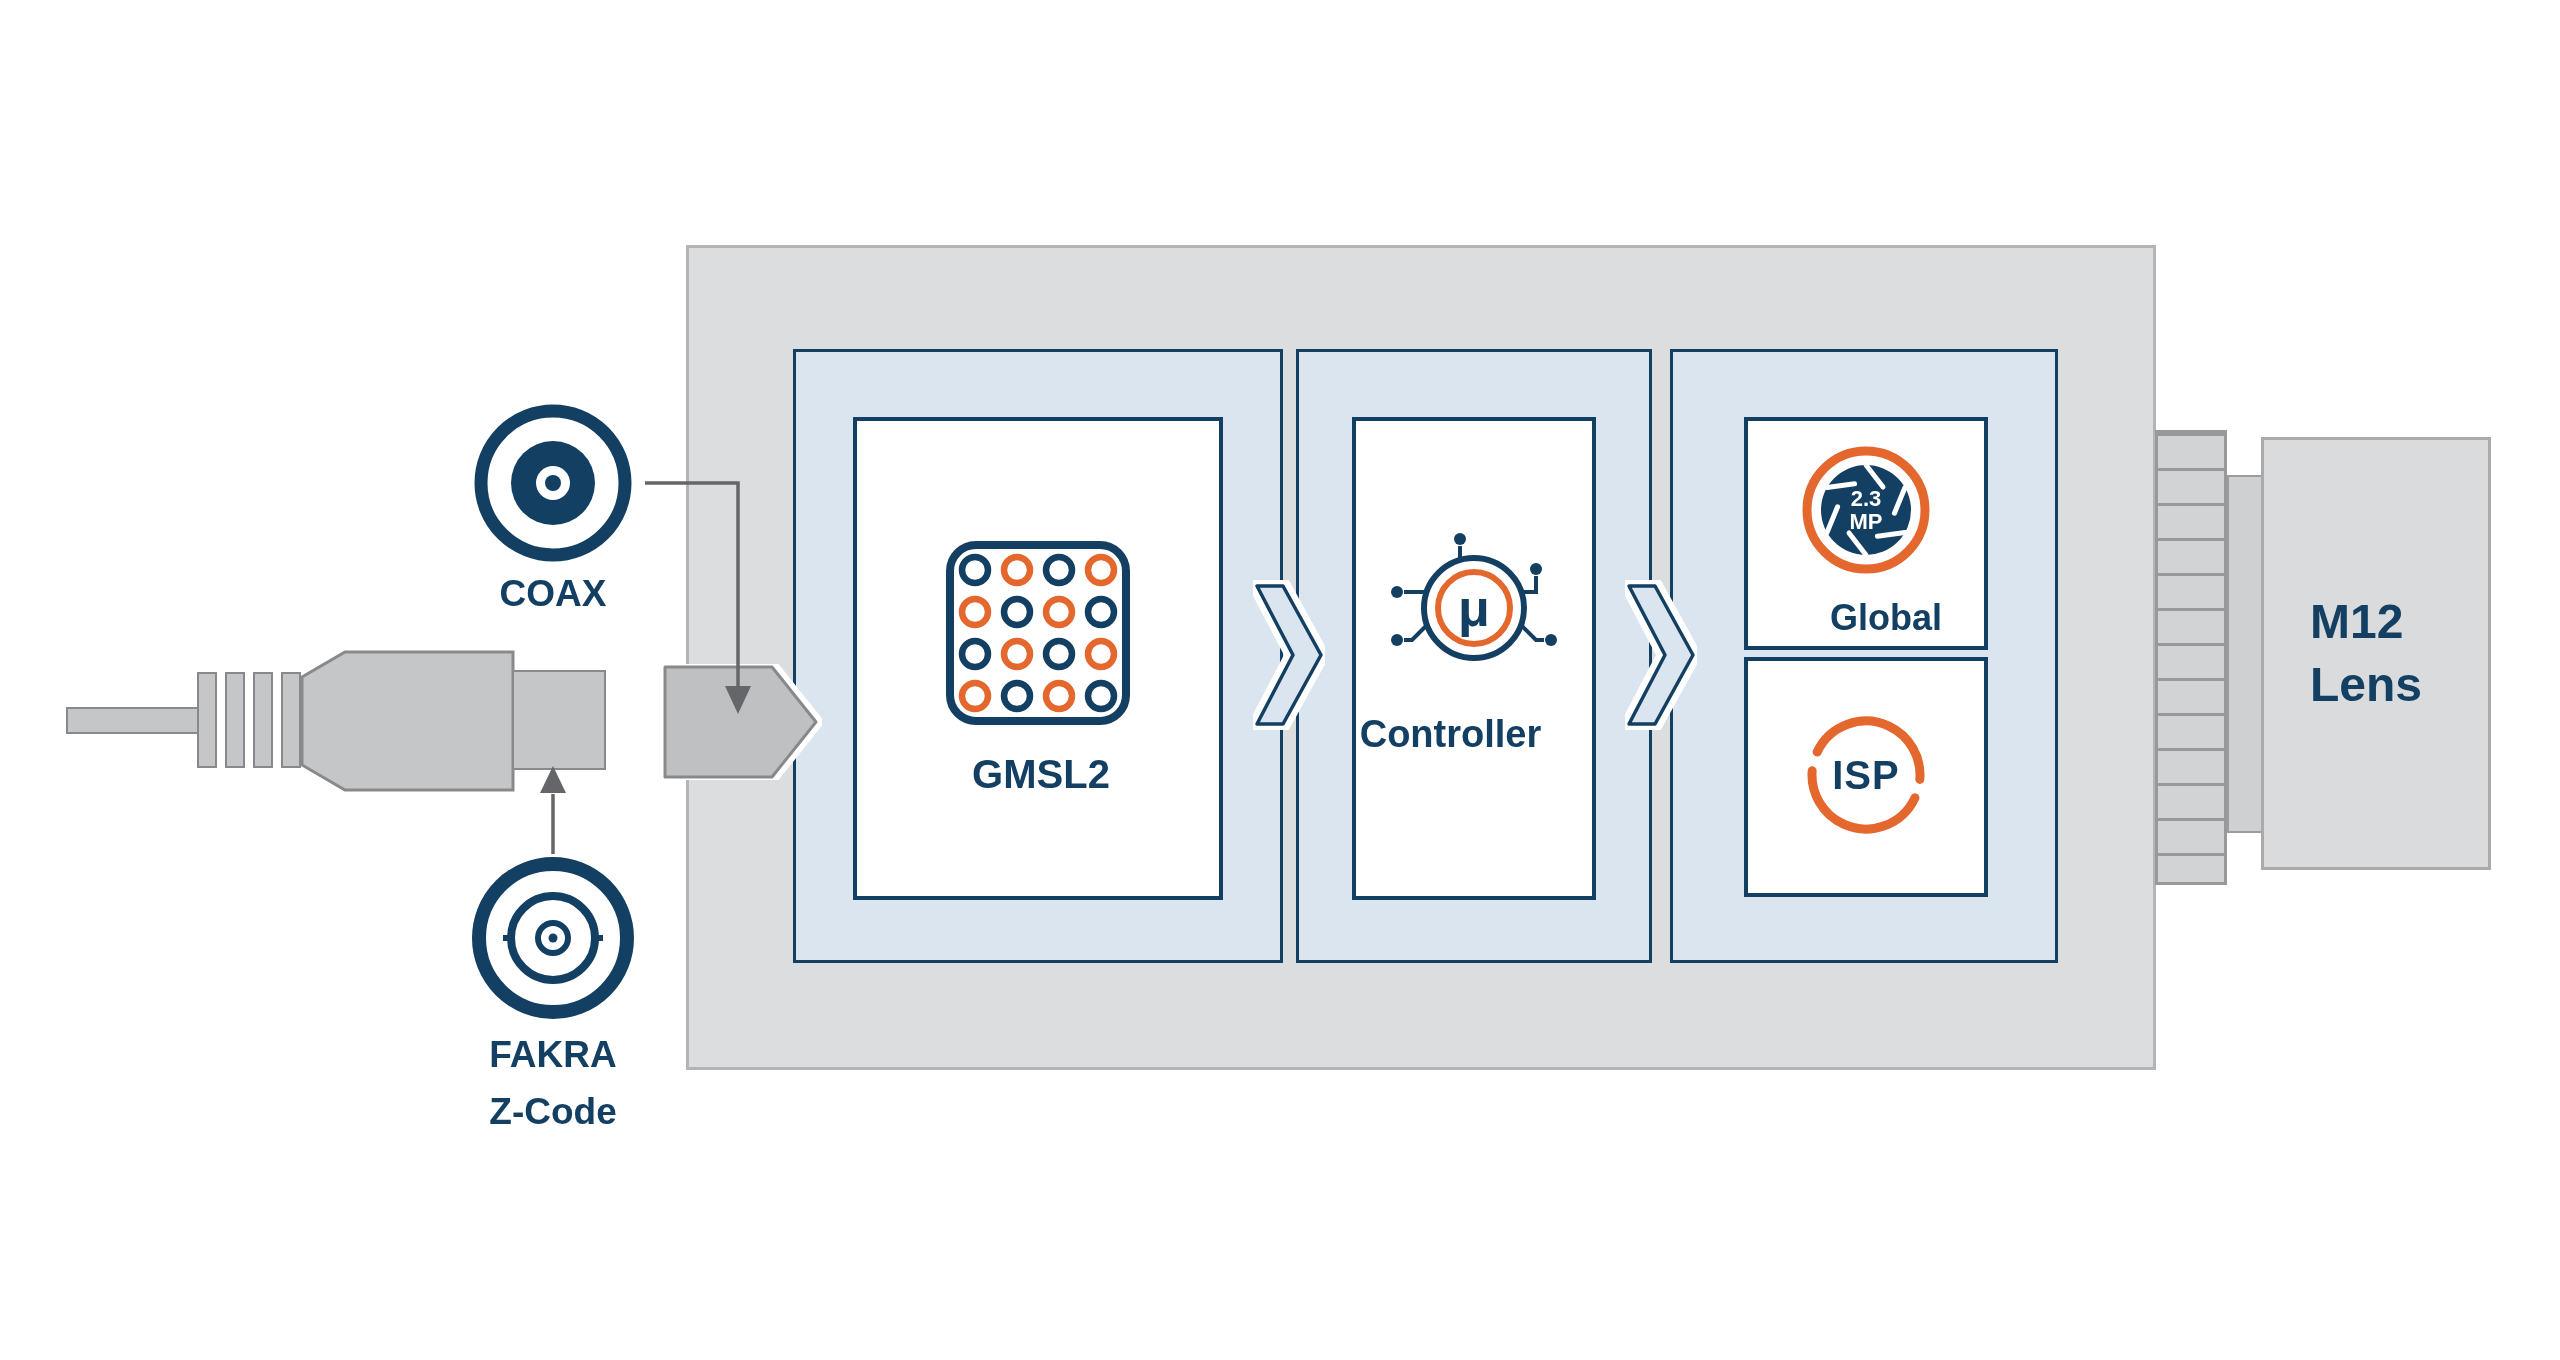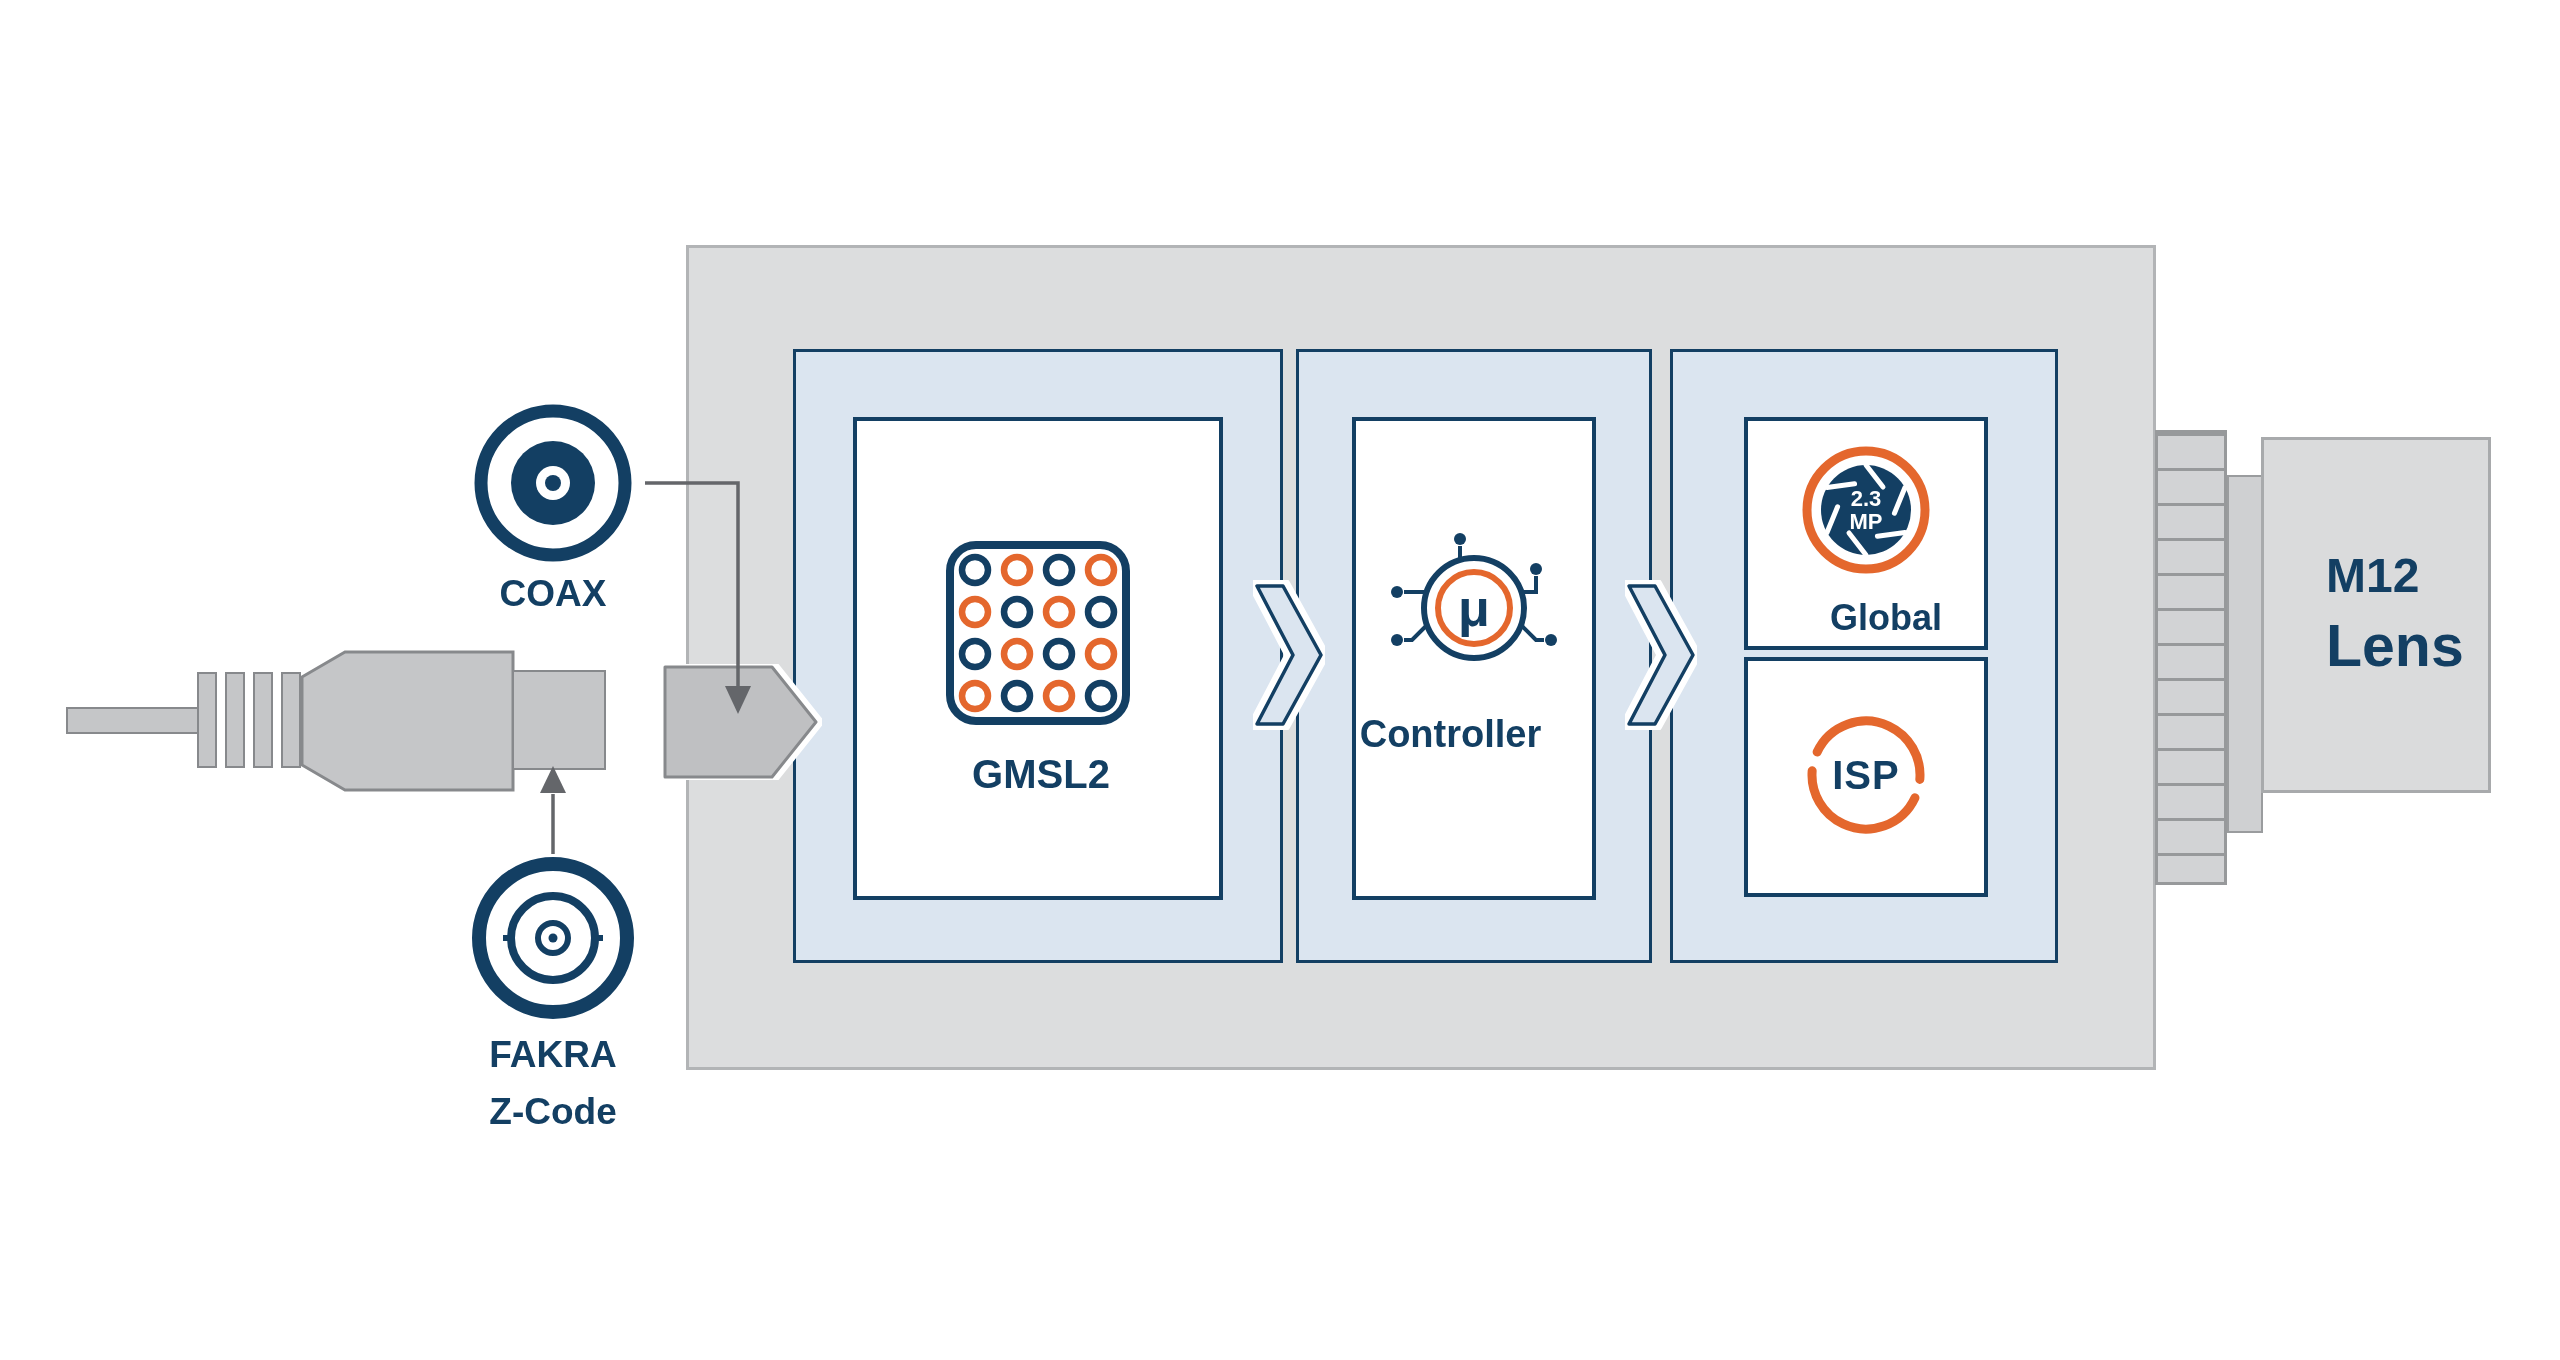--- a/index.html
+++ b/index.html
@@ -147,18 +147,18 @@
 
   <svg class="abs" style="left:0;top:0;z-index:6;pointer-events:none;" width="2560" height="1360" viewBox="0 0 2560 1360">
     <path d="M 645,483 H 738 V 686" fill="none" stroke="#64666a" stroke-width="3.5"></path>
     <polygon points="738,714 725,686 751,686" fill="#64666a"></polygon>
     <path d="M 553,854 V 794" fill="none" stroke="#64666a" stroke-width="3.5"></path>
     <polygon points="553,766 540,793 566,793" fill="#64666a"></polygon>
   </svg>
 
   <div class="abs mount-ribs" style="left:2155px;top:430px;width:72px;height:455px;z-index:2;"></div>
   <div class="abs" style="left:2227px;top:475px;width:36px;height:358px;background:#cfd0d2;border:2.5px solid #9a9c9e;box-sizing:border-box;z-index:2;"></div>
-  <div class="abs" style="left:2261px;top:437px;width:230px;height:356px;background:#dadbdc;border:3px solid #a8aaac;box-sizing:border-box;z-index:3;display:flex;flex-direction:column;justify-content:center;padding-left:62px;">
+  <div class="abs" style="left:2261px;top:437px;width:230px;height:433px;background:#dadbdc;border:3px solid #a8aaac;box-sizing:border-box;z-index:3;display:flex;flex-direction:column;justify-content:center;padding-left:46px;">
     <div class="label" style="text-align:left;font-size:48px;line-height:1.3;">M12</div>
-    <div class="label" style="text-align:left;font-size:59px;line-height:1.3;">Lens</div>
+    <div class="label" style="text-align:left;font-size:48px;line-height:1.3;">Lens</div>
   </div>
 
 </div>
 
 </body></html>

